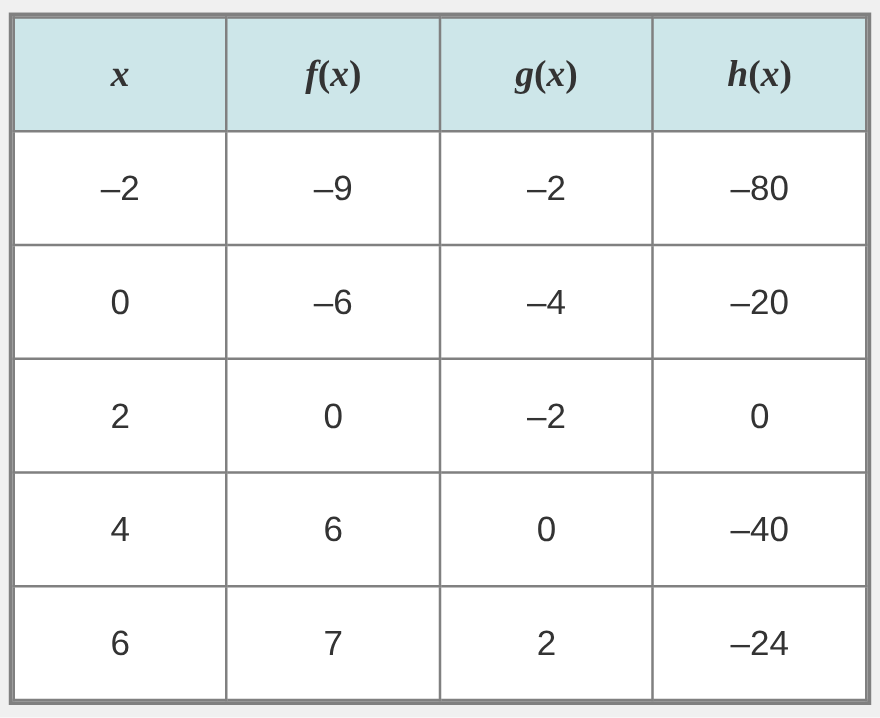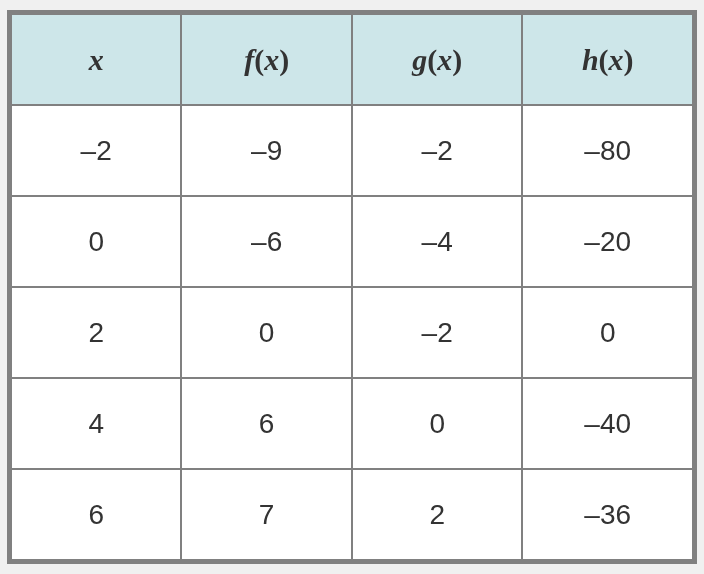--- a/index.html
+++ b/index.html
@@ -84,17 +84,17 @@
       <tr>
         <td>4</td>
         <td>6</td>
         <td>0</td>
         <td>–40</td>
       </tr>
       <tr>
         <td>6</td>
         <td>7</td>
         <td>2</td>
-        <td>–36</td>
+        <td>–24</td>
       </tr>
     </tbody>
   </table>
 </div>
 
 </body></html>

